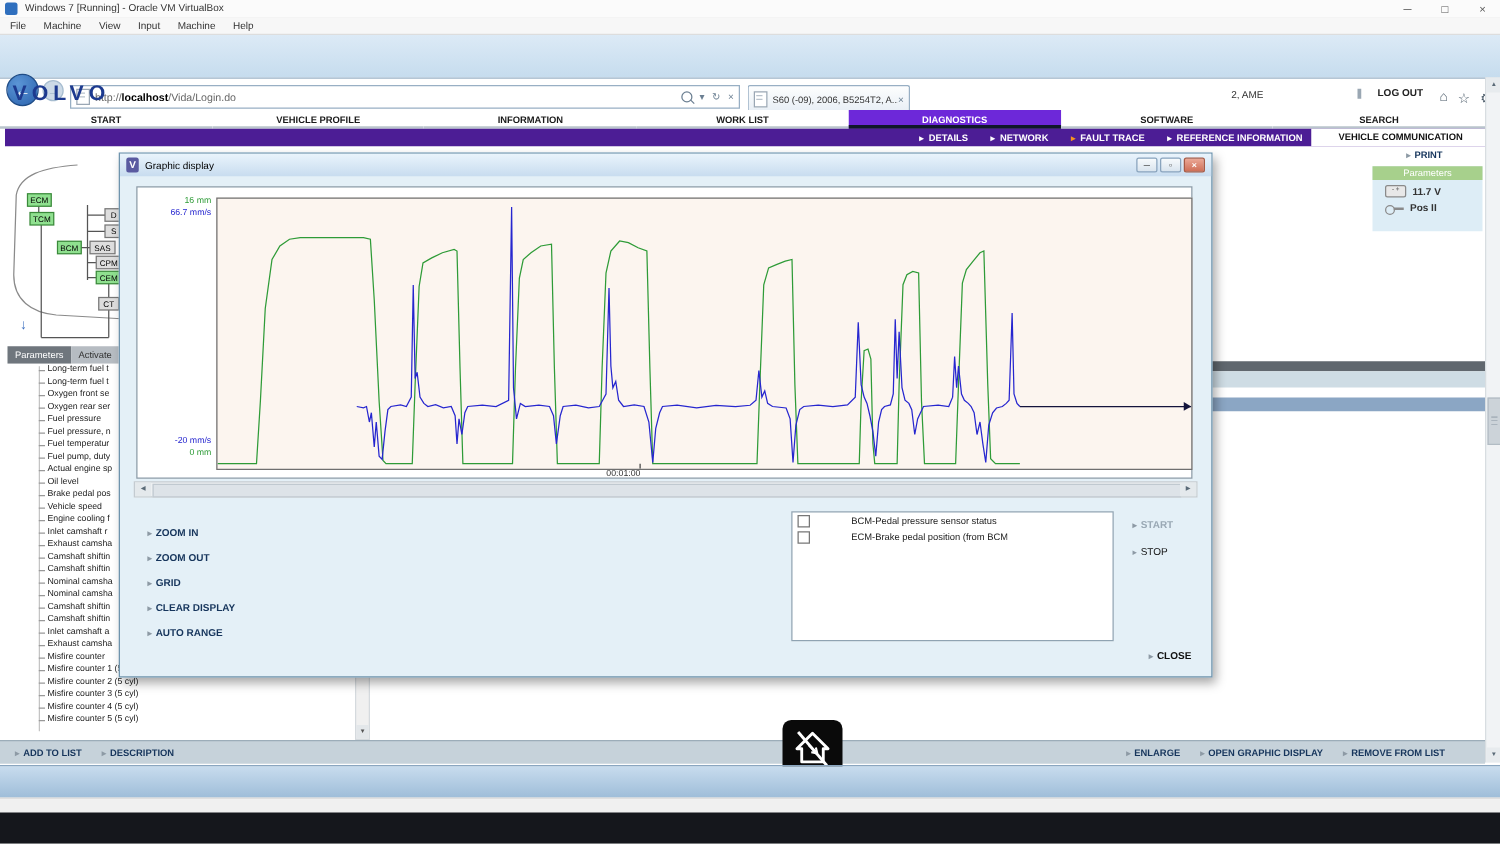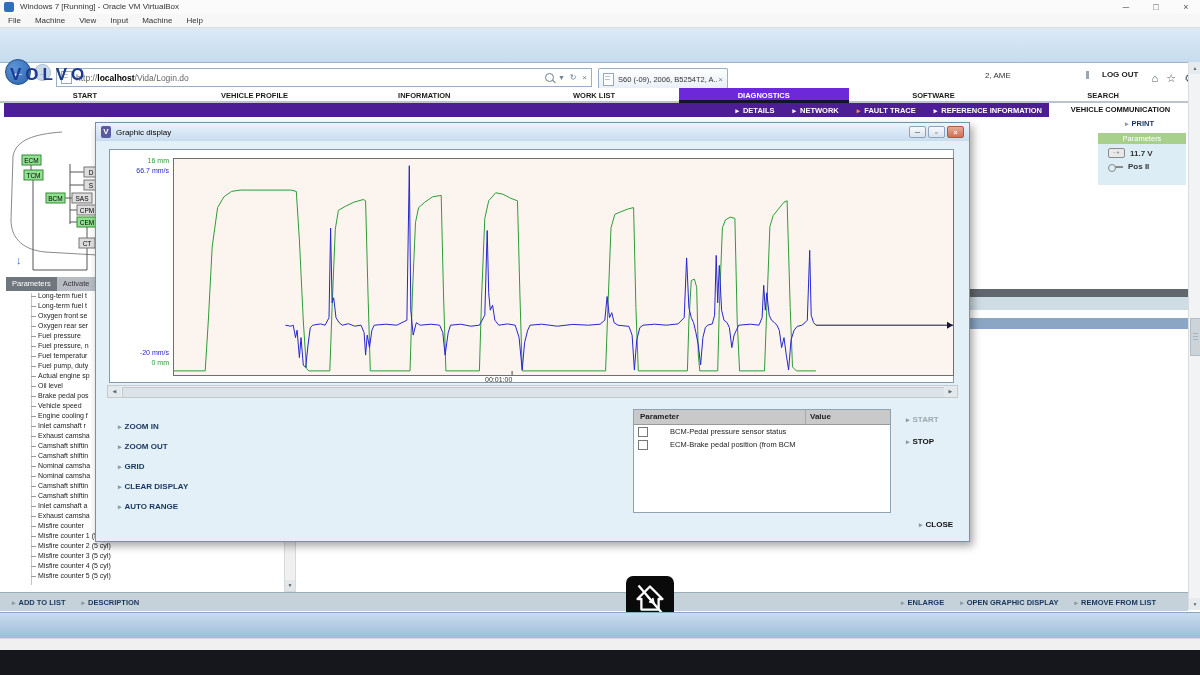--- a/index.html
+++ b/index.html
@@ -95,24 +95,24 @@
   .dlgbtn{position:absolute;left:22px;font-size:8px;font-weight:bold;color:#16355c}
   .tablepanel{left:537px;top:286px;width:258px;height:104px;background:#fff;border:1px solid #8fa3b2;box-sizing:border-box}
   .pt-head{display:flex;height:14px;background:#c9c9c9;border-bottom:1px solid #999;font-weight:bold;font-size:8px;line-height:14px}
   .pt-head .c1{width:172px;padding-left:6px;border-right:1px solid #a8a8a8;box-sizing:border-box}
   .pt-head .c2{padding-left:4px}
   .pt-row{display:flex;align-items:center;height:13px;font-size:7.5px;color:#222}
   .pt-row.selected{background:#8da0b8;color:#fff}
   .pt-cb{width:8px;height:8px;border:1px solid #777;background:#fff;margin-left:4px;font-size:8px;line-height:8px;text-align:center;color:#000}
   .pt-row.checked .pt-cb::after{content:"✓"}
   .pt-sw{width:8px;height:8px;margin-left:5px;border:1px solid #555}
-  .pt-nm{margin-left:7px;width:125px;white-space:nowrap;overflow:hidden}
+  .pt-nm{margin-left:18px;width:125px;white-space:nowrap;overflow:hidden}
   .pt-val{margin-left:8px;white-space:nowrap}
   .startlbl{position:absolute;left:810px;top:292px;font-size:8px;font-weight:bold;color:#9aa9b5}
-  .stoplbl{position:absolute;left:810px;top:314px;font-size:8px;font-weight:bold;color:#111}
+  .stoplbl{position:absolute;left:810px;top:314px;font-size:8px;font-weight:normal;color:#111}
   .closelbl{position:absolute;left:823px;top:397px;font-size:8px;font-weight:bold;color:#111}
   
   .overlayicon{left:626px;top:576px;width:48px;height:46px;background:#0a0a0a;border-radius:7px}
   
   .guestbar{left:0;top:612px;width:1200px;height:26px;background:linear-gradient(#c8dcee,#9dbcd8);border-top:1px solid #8aa6c0}
   .vbstatus{left:0;top:638px;width:1200px;height:12px;background:#f0f0f0;border-top:1px solid #d9d9d9}
   .hostbar{left:0;top:650px;width:1200px;height:25px;background:#15171c}
   .hico{position:absolute;top:656px}
   .folder10{width:14px;height:10px;background:linear-gradient(#ffd96a,#f0b429);border-radius:1px;position:relative}
   .folder10::before{content:"";position:absolute;left:0;top:-2px;width:6px;height:2px;background:#f0b429;border-radius:1px 1px 0 0}
@@ -360,24 +360,20 @@
   <div>
 
   <div class="dlgbtn" style="top: 299px;"><span>ZOOM IN</span></div>
       <div class="dlgbtn" style="top: 319px;"><span>ZOOM OUT</span></div>
       <div class="dlgbtn" style="top: 339px;"><span>GRID</span></div>
       <div class="dlgbtn" style="top: 359px;"><span>CLEAR DISPLAY</span></div>
       <div class="dlgbtn" style="top: 379px;"><span>AUTO RANGE</span></div>
     </div>
 
   <div class="abs tablepanel">
-    <div class="pt-head">
-      <span class="c1">Parameter</span>
-      <span class="c2">Value</span>
-    </div>
     <div>
 
     <div class="pt-row">
           <span class="pt-cb"></span>
           <span class="pt-sw" style="visibility: hidden;"></span>
           <span class="pt-nm">BCM-Pedal pressure sensor status</span>
           <span class="pt-val"></span>
         </div>
         <div class="pt-row">
           <span class="pt-cb"></span>

